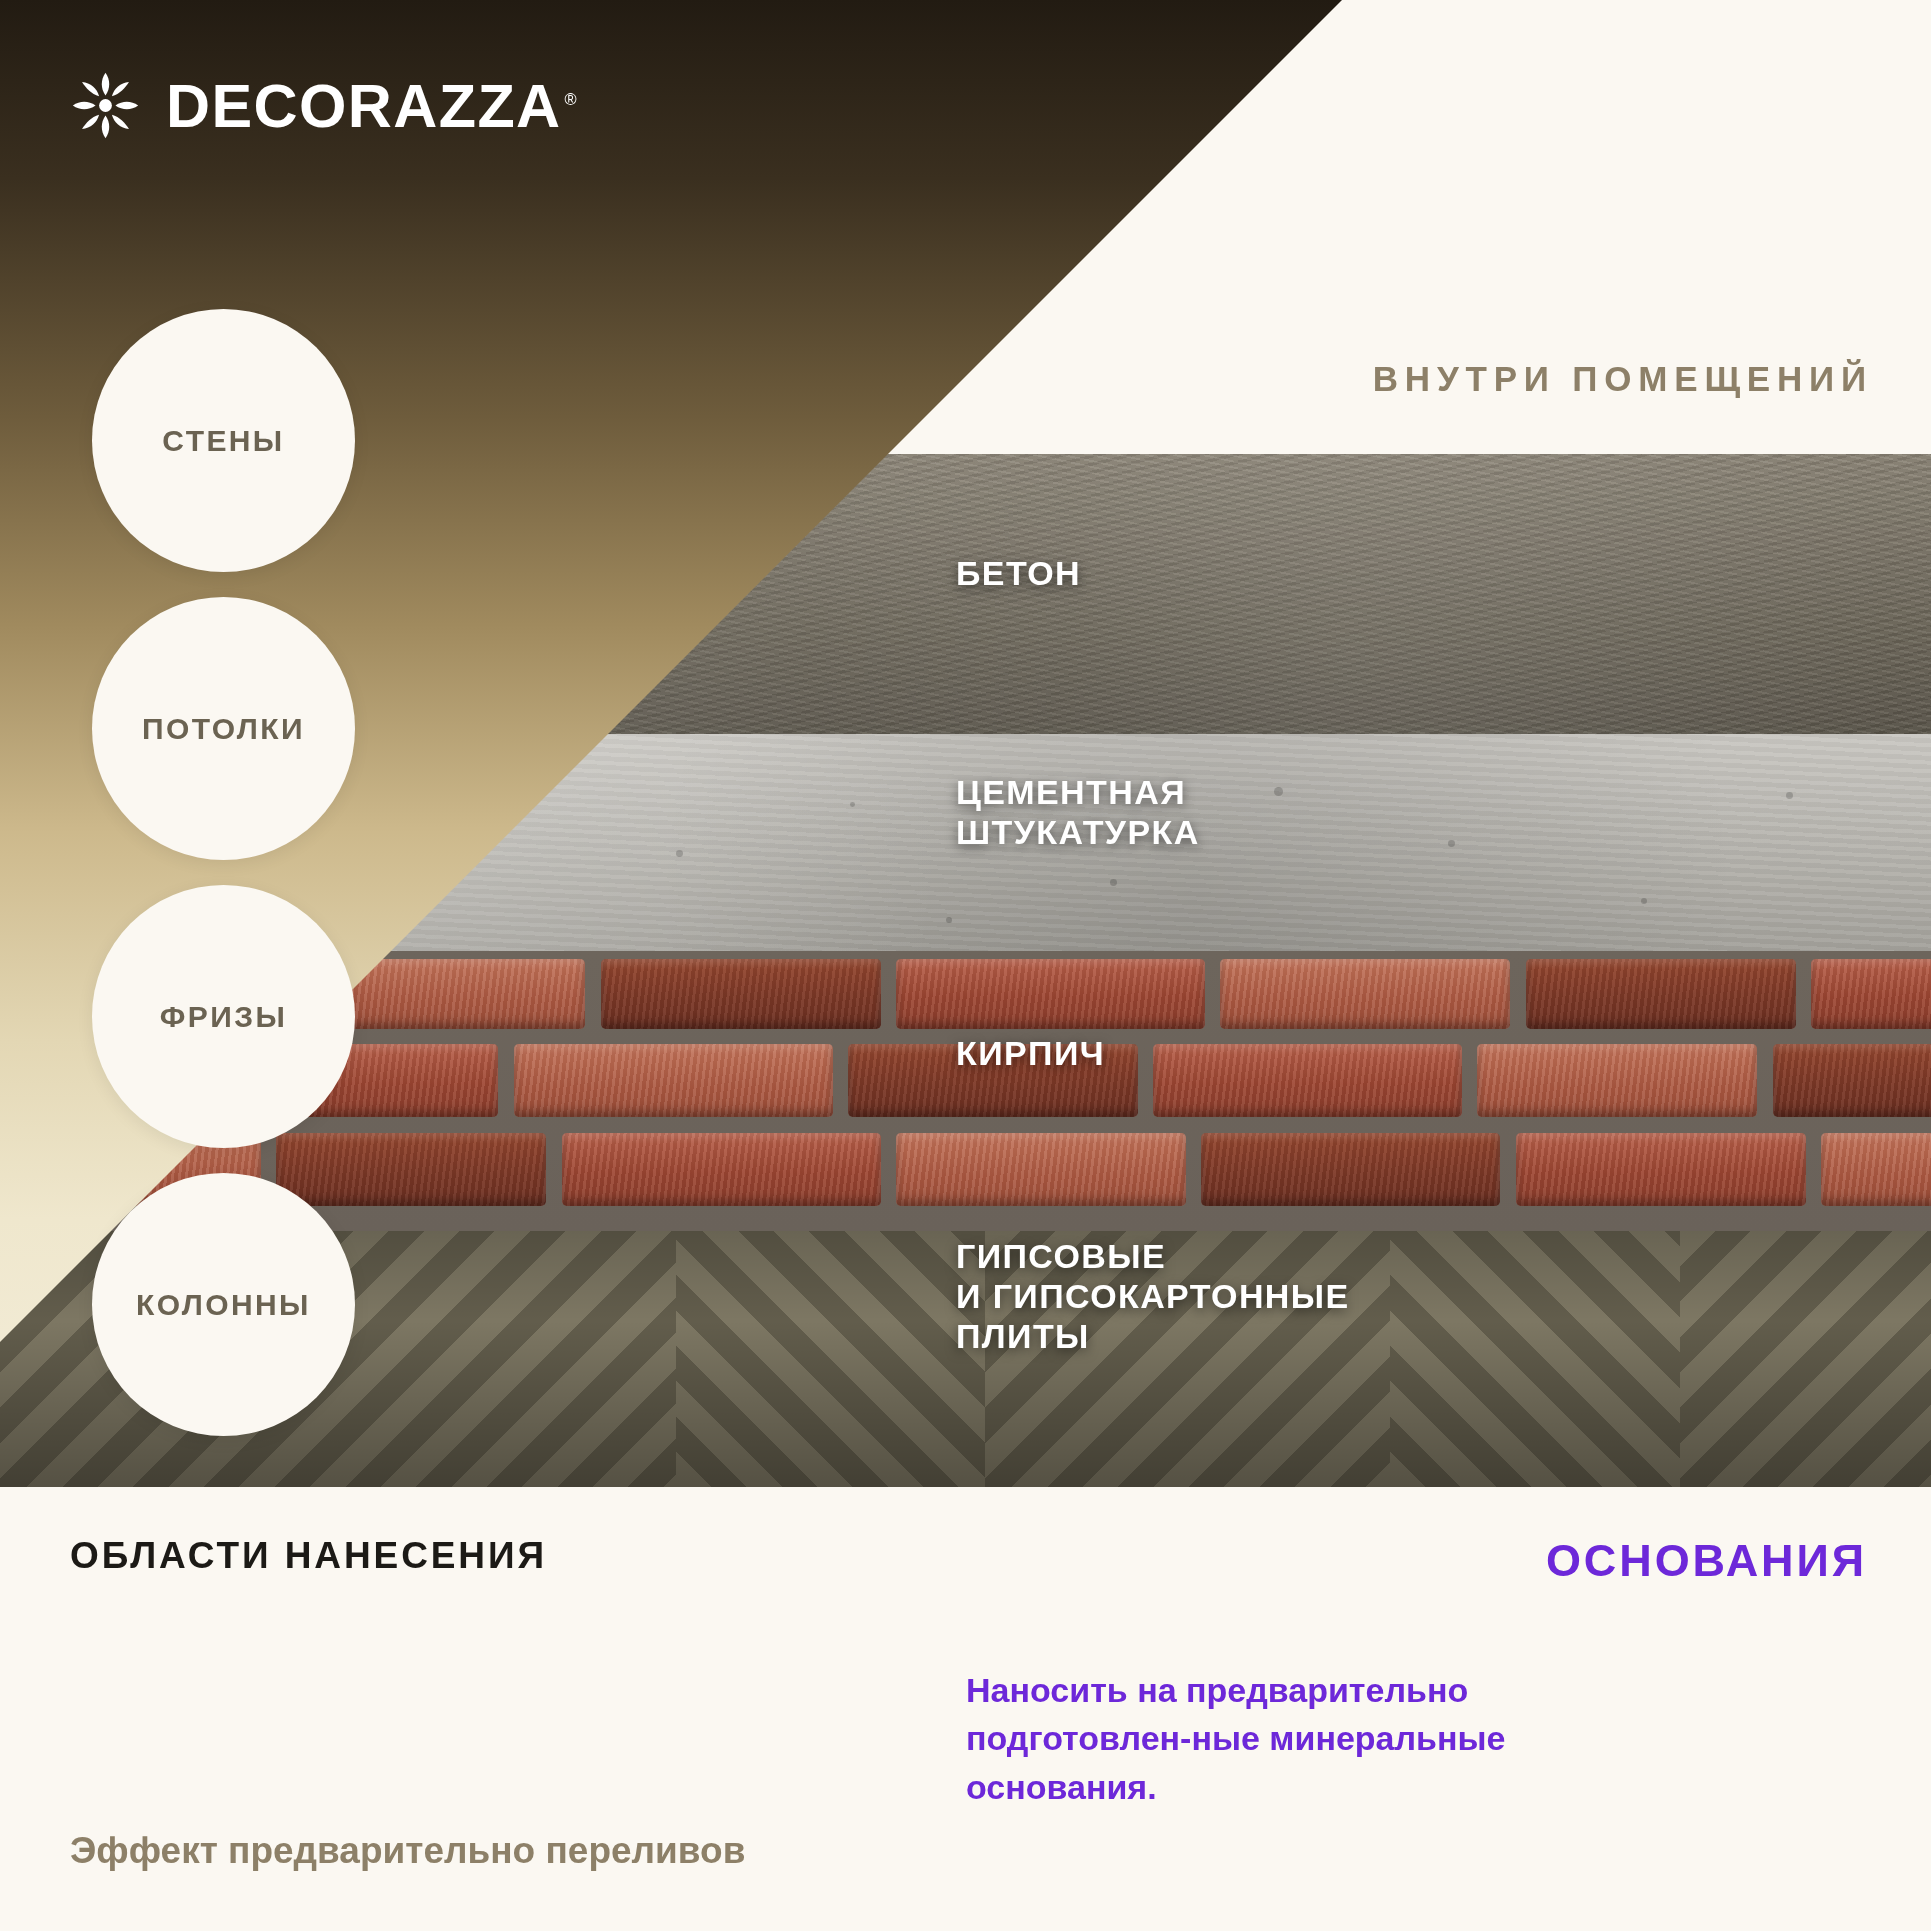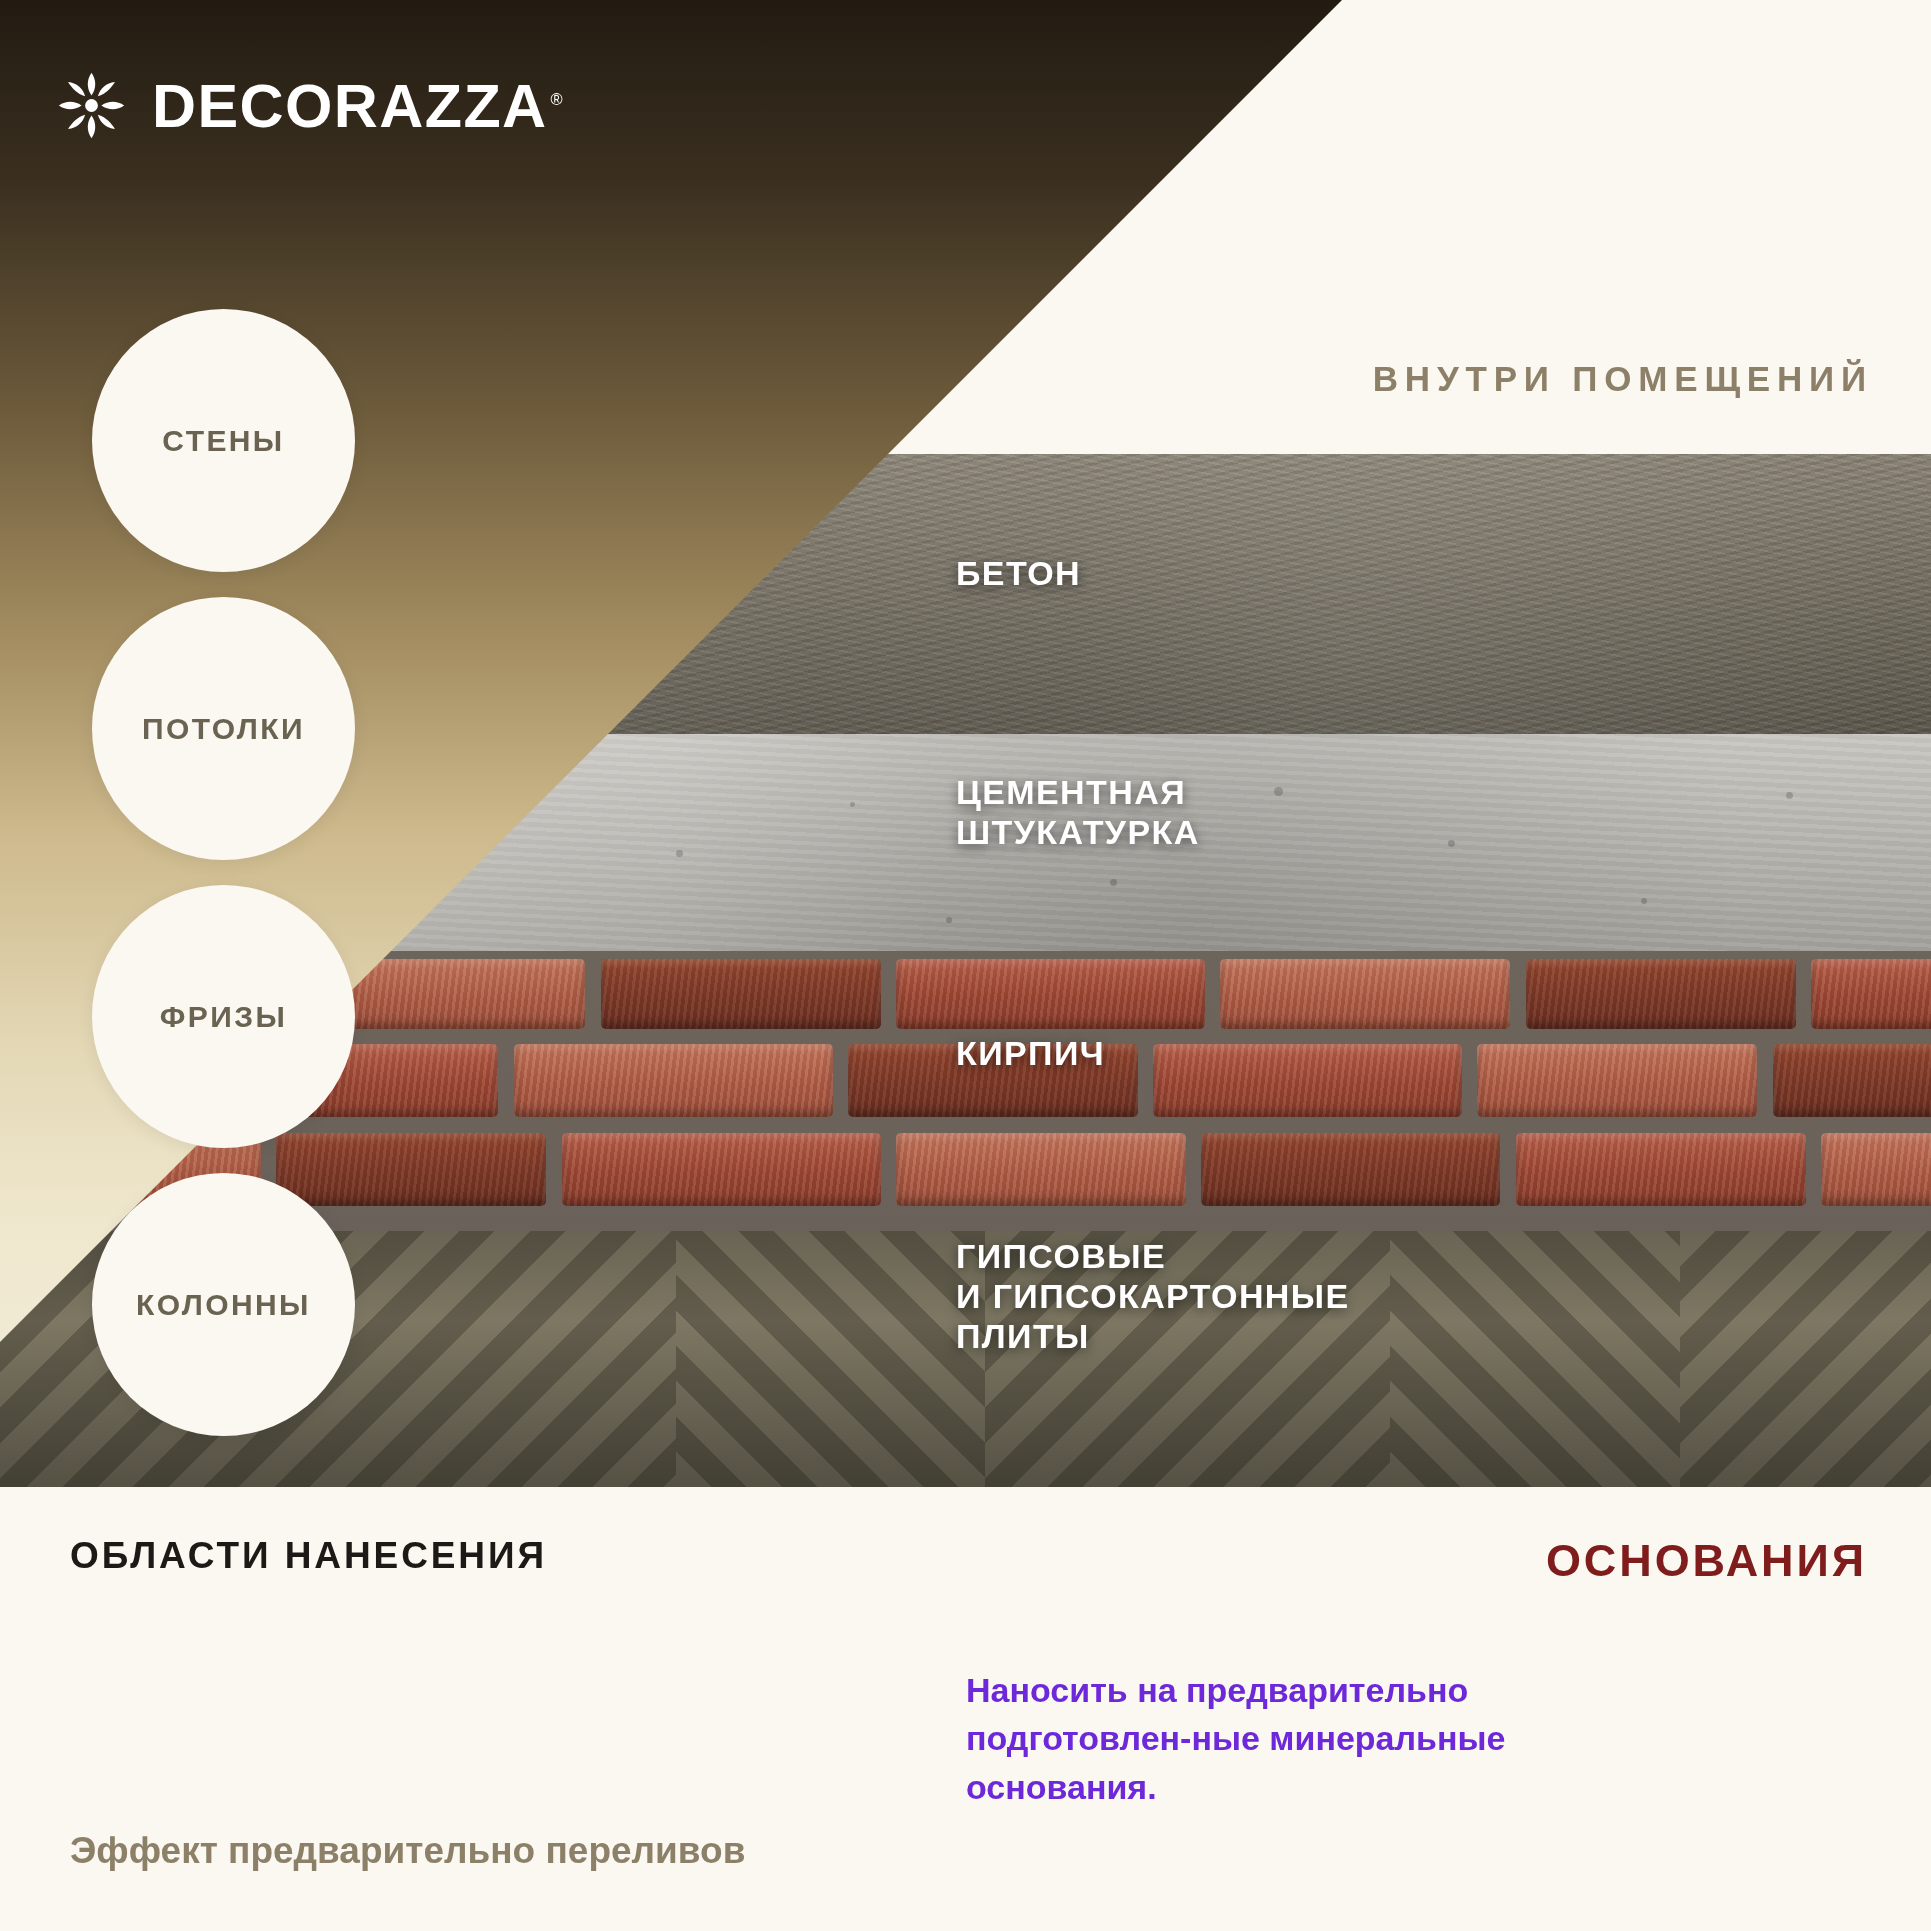--- a/index.html
+++ b/index.html
@@ -140,21 +140,21 @@
       #e3d7b4 70%,
       #efe7cd 82%,
       #f4eedb 100%);
     -webkit-clip-path: polygon(0 0, 1342px 0, 0 1342px);
     clip-path: polygon(0 0, 1342px 0, 0 1342px);
   }
 
   
   .logo {
     position: absolute;
-    left: 56px; top: 70px;
+    left: 70px; top: 70px;
     display: flex;
     align-items: center;
     gap: 25px;
   }
   .logo-mark {
     width: 71px; height: 71px;
     position: relative;
   }
   .logo-text {
     color: #ffffff;
@@ -240,21 +240,21 @@
     left: 70px; top: 48px;
     color: #1c1a16;
     font-size: 37px;
     font-weight: 700;
     letter-spacing: 2.9px;
     text-transform: uppercase;
   }
   .title-right {
     position: absolute;
     right: 64px; top: 48px;
-    color: #7f1d1d;
+    color: #6d28d9;
     font-size: 45px;
     font-weight: 700;
     letter-spacing: 2.9px;
     text-transform: uppercase;
   }
   .note {
     position: absolute;
     left: 966px; top: 179px;
     width: 695px;
     color: #6d28d9;

